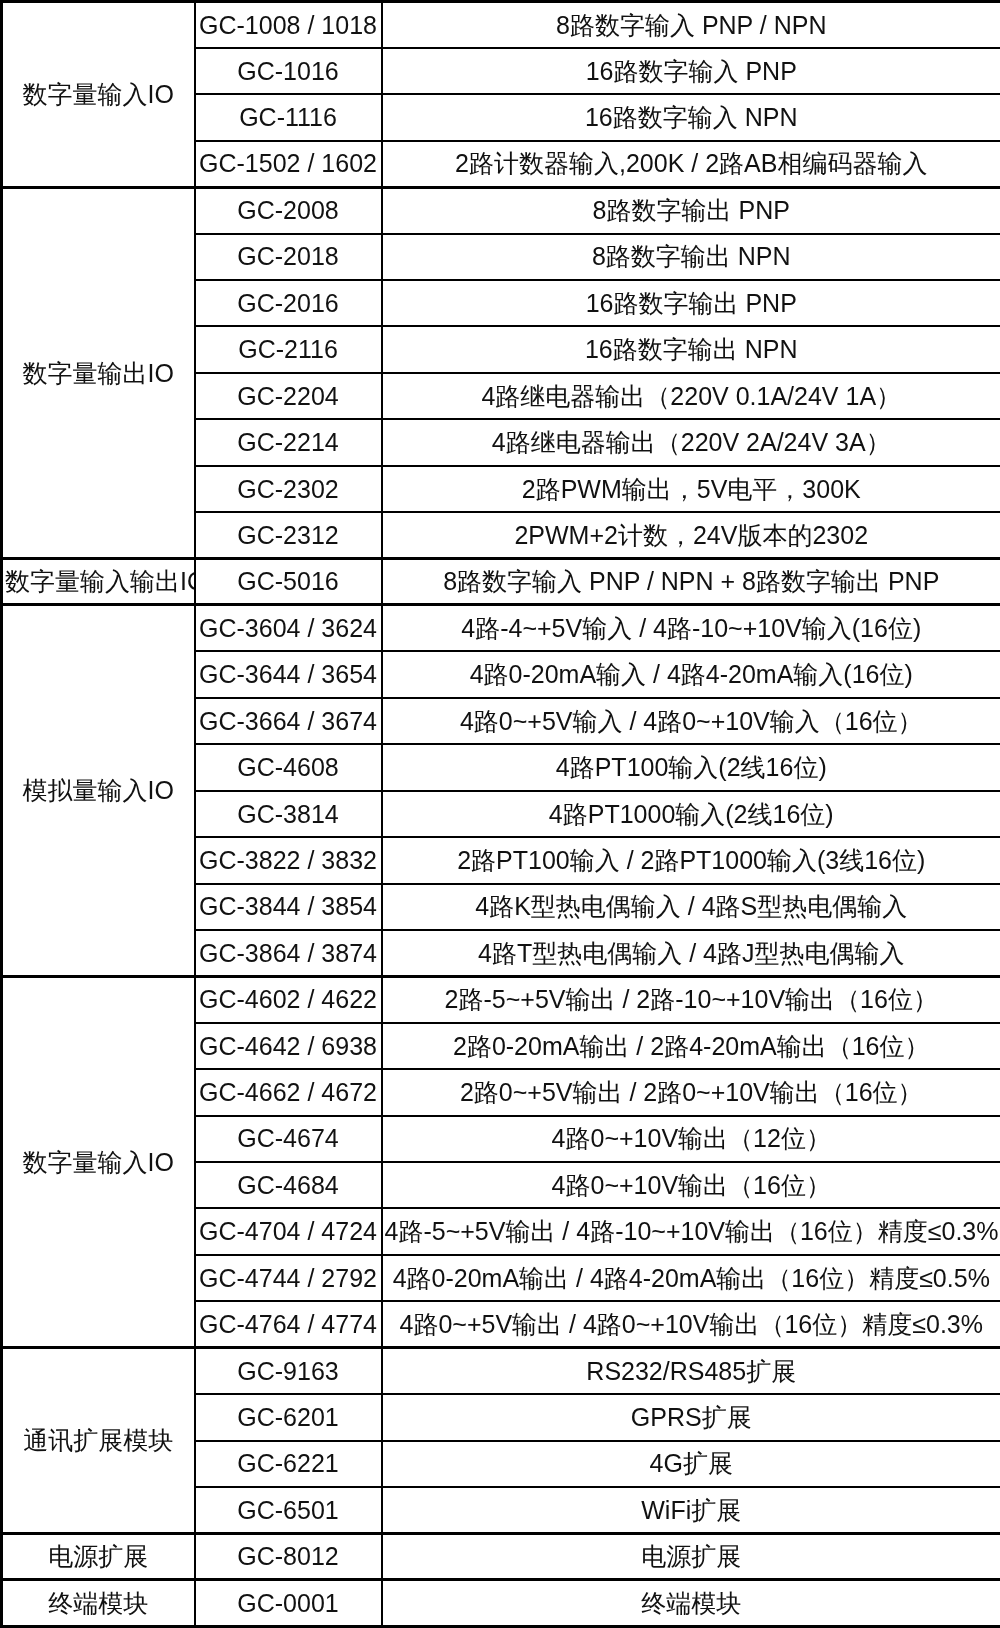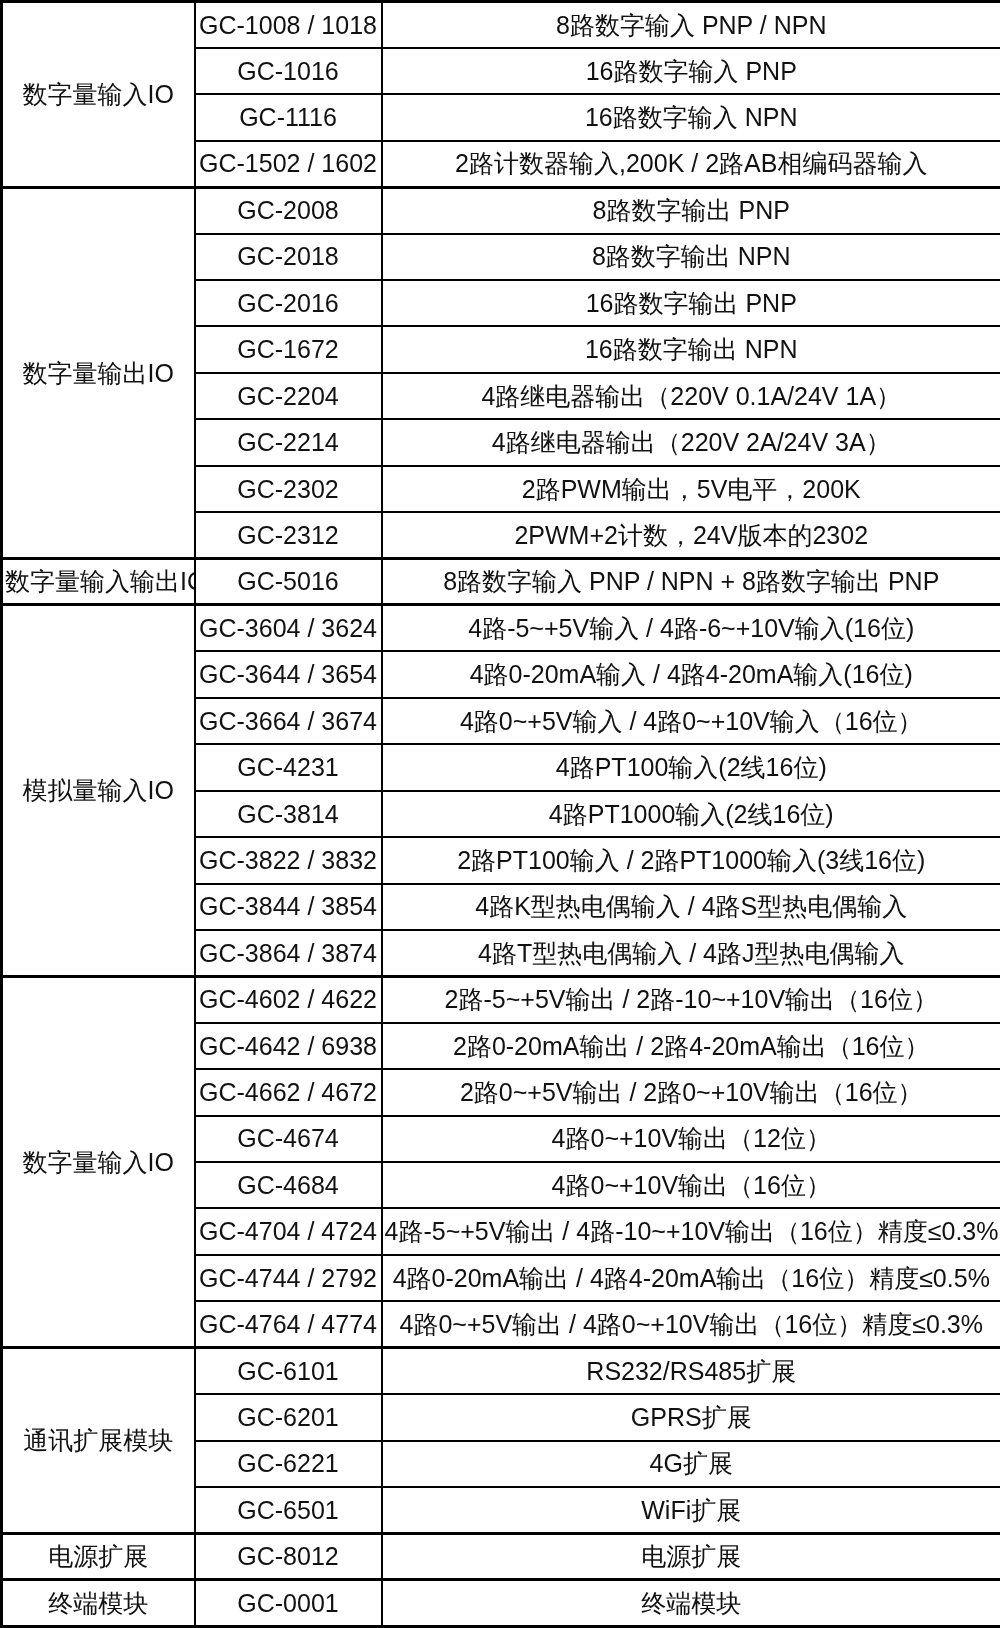--- a/index.html
+++ b/index.html
@@ -75,59 +75,59 @@
         </tr>
         <tr>
           <td class="model">GC-2018</td>
           <td class="desc">8路数字输出 NPN</td>
         </tr>
         <tr>
           <td class="model">GC-2016</td>
           <td class="desc">16路数字输出 PNP</td>
         </tr>
         <tr>
-          <td class="model">GC-1672</td>
+          <td class="model">GC-2116</td>
           <td class="desc">16路数字输出 NPN</td>
         </tr>
         <tr>
           <td class="model">GC-2204</td>
           <td class="desc">4路继电器输出（220V 0.1A/24V 1A）</td>
         </tr>
         <tr>
           <td class="model">GC-2214</td>
           <td class="desc">4路继电器输出（220V 2A/24V 3A）</td>
         </tr>
         <tr>
           <td class="model">GC-2302</td>
-          <td class="desc">2路PWM输出，5V电平，200K</td>
+          <td class="desc">2路PWM输出，5V电平，300K</td>
         </tr>
         <tr>
           <td class="model">GC-2312</td>
           <td class="desc">2PWM+2计数，24V版本的2302</td>
         </tr>
         <tr class="section-start">
           <td rowspan="1" class="cat">数字量输入输出IO</td>
           <td class="model">GC-5016</td>
           <td class="desc">8路数字输入 PNP / NPN + 8路数字输出 PNP</td>
         </tr>
         <tr class="section-start">
           <td rowspan="8" class="cat">模拟量输入IO</td>
           <td class="model">GC-3604 / 3624</td>
-          <td class="desc">4路-5~+5V输入 / 4路-6~+10V输入(16位)</td>
+          <td class="desc">4路-4~+5V输入 / 4路-10~+10V输入(16位)</td>
         </tr>
         <tr>
           <td class="model">GC-3644 / 3654</td>
           <td class="desc">4路0-20mA输入 / 4路4-20mA输入(16位)</td>
         </tr>
         <tr>
           <td class="model">GC-3664 / 3674</td>
           <td class="desc">4路0~+5V输入 / 4路0~+10V输入（16位）</td>
         </tr>
         <tr>
-          <td class="model">GC-4231</td>
+          <td class="model">GC-4608</td>
           <td class="desc">4路PT100输入(2线16位)</td>
         </tr>
         <tr>
           <td class="model">GC-3814</td>
           <td class="desc">4路PT1000输入(2线16位)</td>
         </tr>
         <tr>
           <td class="model">GC-3822 / 3832</td>
           <td class="desc">2路PT100输入 / 2路PT1000输入(3线16位)</td>
         </tr>
@@ -167,21 +167,21 @@
         <tr>
           <td class="model">GC-4744 / 2792</td>
           <td class="desc">4路0-20mA输出 / 4路4-20mA输出（16位）精度≤0.5%</td>
         </tr>
         <tr>
           <td class="model">GC-4764 / 4774</td>
           <td class="desc">4路0~+5V输出 / 4路0~+10V输出（16位）精度≤0.3%</td>
         </tr>
         <tr class="section-start">
           <td rowspan="4" class="cat">通讯扩展模块</td>
-          <td class="model">GC-6101</td>
+          <td class="model">GC-9163</td>
           <td class="desc">RS232/RS485扩展</td>
         </tr>
         <tr>
           <td class="model">GC-6201</td>
           <td class="desc">GPRS扩展</td>
         </tr>
         <tr>
           <td class="model">GC-6221</td>
           <td class="desc">4G扩展</td>
         </tr>

